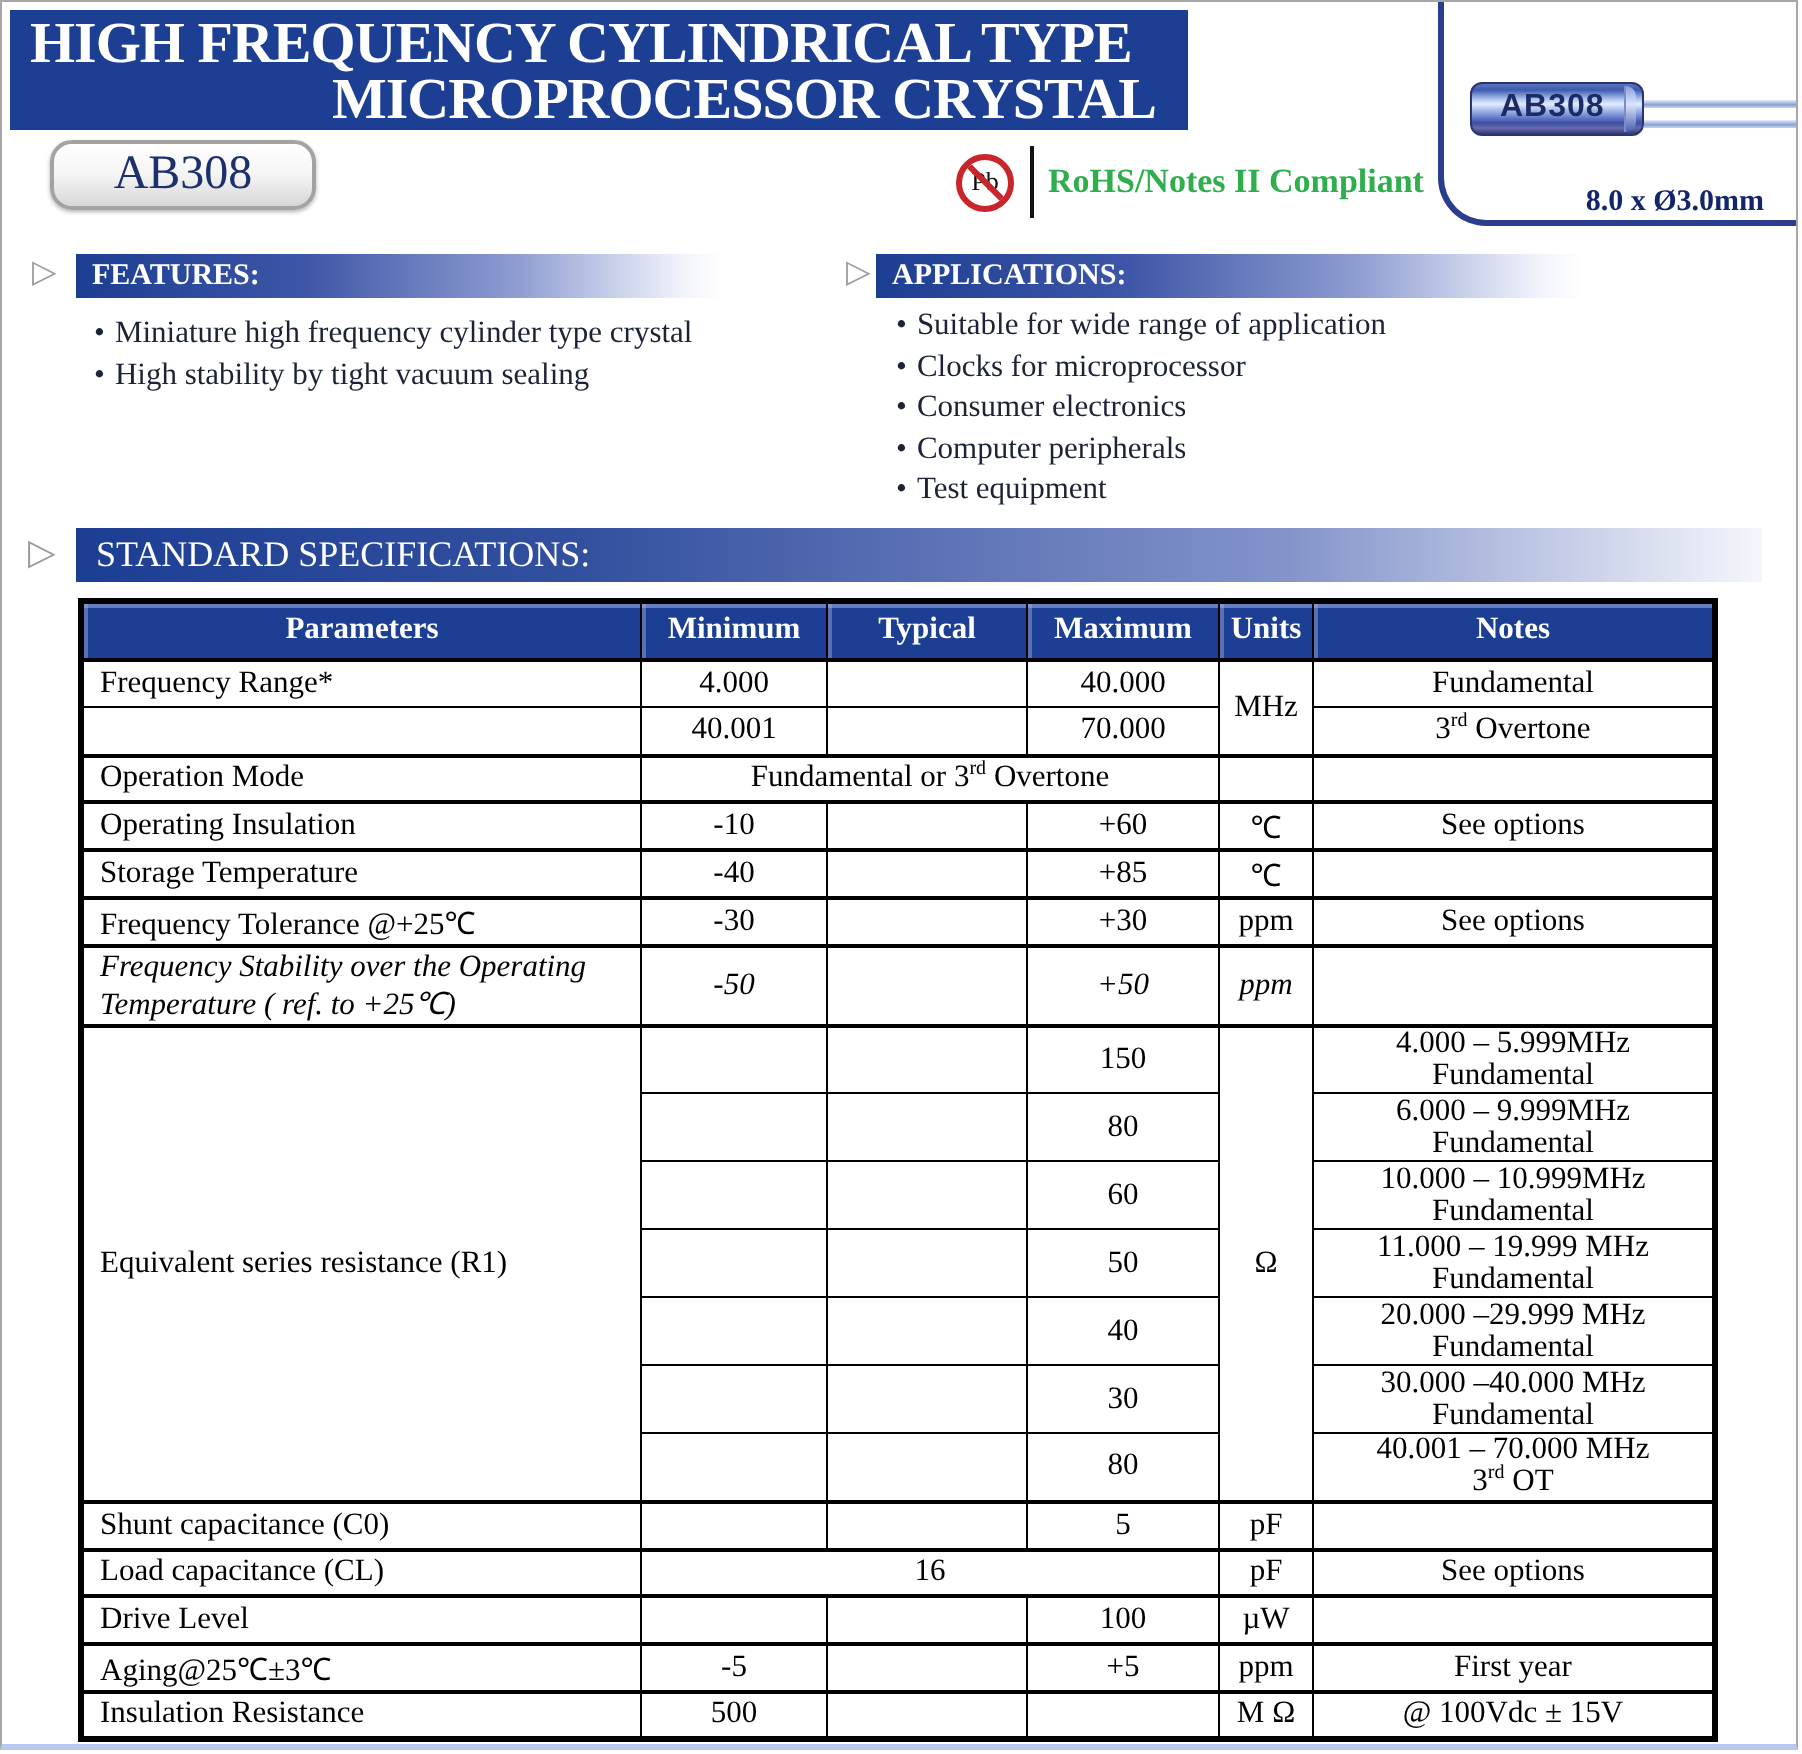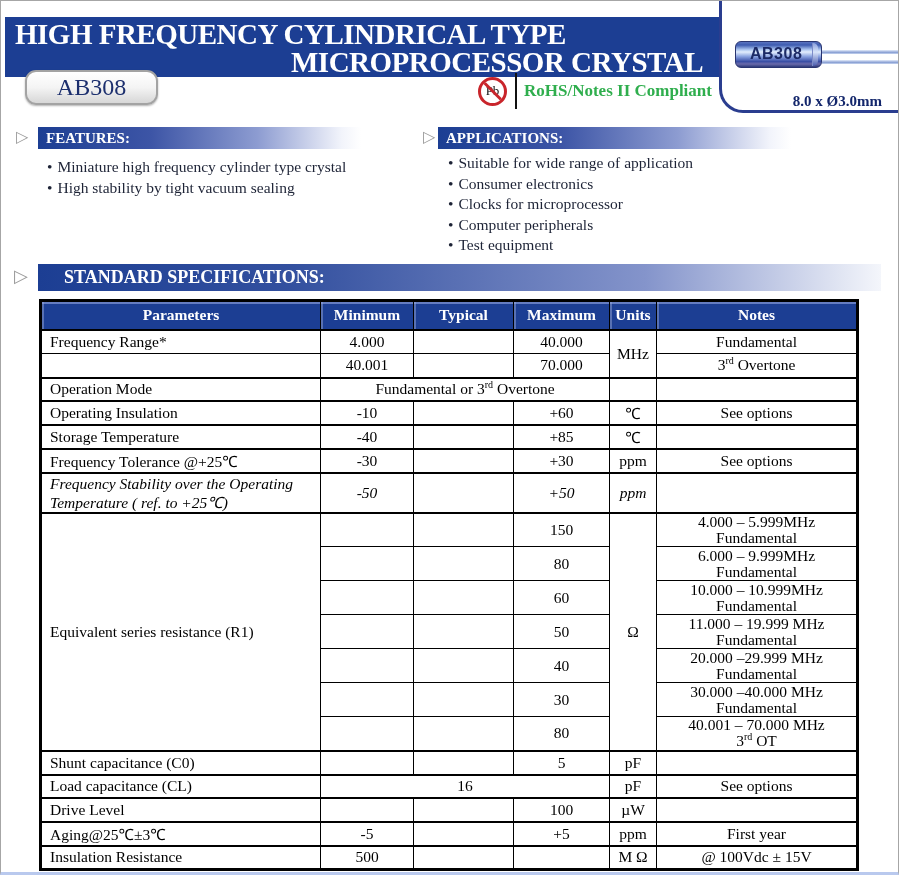--- a/index.html
+++ b/index.html
@@ -2,21 +2,21 @@
 <html><head>
 <meta charset="utf-8">
 <style>
   * { margin:0; padding:0; box-sizing:border-box; }
   body { background:#fff; font-family:"Liberation Serif", serif; }
   .page {
     position:relative; width:899px; height:875px; background:#fff;
     border:1px solid #a6a6a6; border-bottom:3px solid #b9c9ee; overflow:hidden;
   }
   
-  .header-band { position:absolute; left:4px; top:16px; width:714px; height:60px; background:#1c3e93; }
+  .header-band { position:absolute; left:4px; top:4px; width:589px; height:60px; background:#1c3e93; }
   .title1 { position:absolute; left:10px; top:1px; font-size:29px; font-weight:bold; color:#fff; letter-spacing:-0.5px; white-space:nowrap; }
   .title2 { position:absolute; right:16px; top:29px; font-size:29px; font-weight:bold; color:#fff; letter-spacing:-0.5px; white-space:nowrap; }
 
   .product-panel { position:absolute; left:718px; top:0; width:181px; height:112px; background:#fff;
     border-left:3px solid #2a3d8f; border-bottom:3px solid #2a3d8f; border-bottom-left-radius:24px; }
   .crystal-body { position:absolute; left:13px; top:40px; width:87px; height:27px; border-radius:6px;
     border:1px solid #2a3570;
     background:linear-gradient(180deg,#5a74c0 0%,#3d5bb0 12%,#a9c2ee 30%,#e2edfd 40%,#8aa2e0 58%,#3a4fa5 78%,#6a6aaa 88%,#2c3a7a 100%); }
   .crystal-label { position:absolute; left:14px; top:3px; font-family:"Liberation Sans", sans-serif; font-size:16px; font-weight:bold; color:#1c2a66; letter-spacing:0.5px; }
   .crystal-cap { position:absolute; right:3px; top:1px; bottom:1px; width:6px; border-left:1px solid #7c8cc8; background:linear-gradient(180deg,#8aa0dc,#d8e4fa 40%,#4a5cae); border-radius:0 5px 5px 0; }
@@ -42,22 +42,22 @@
   
   .tri { position:absolute; color:#9b9b9b; font-size:16px; line-height:16px; }
   .tri-features { left:15px; top:128px; }
   .tri-apps { left:422px; top:128px; }
   .tri-specs { left:13px; top:267px; font-size:18px; }
 
   .sec-bar { position:absolute; height:22px; color:#fff; font-weight:bold; font-size:15px; line-height:22px;
     padding-left:8px; background:linear-gradient(90deg,#1c3e93 0%,#3d55a6 35%,#8d9cd1 68%,#f2f4fb 94%,#ffffff 100%); }
   .features-bar { left:37px; top:126px; width:323px; }
   .apps-bar { left:437px; top:126px; width:353px; }
-  .spec-bar { position:absolute; left:37px; top:263px; width:843px; height:27px; color:#fff; font-weight:bold;
-    font-size:18px; line-height:27px; padding-left:26px;
+  .spec-bar { position:absolute; left:37px; top:263px; width:843px; height:27px; color:#fff; font-weight:normal;
+    font-size:18px; line-height:27px; padding-left:10px;
     background:linear-gradient(90deg,#1c3e93 0%,#33509f 30%,#8494cb 72%,#f4f6fb 100%); }
 
   .blist { position:absolute; font-size:15.5px; color:#1d2336; }
   .features-list { left:46px; top:155px; line-height:21px; }
   .apps-list { left:447px; top:152px; line-height:20.6px; }
   .blist .li { white-space:nowrap; }
   .blist .b { margin-right:5px; }
 
   
   .spec-table { position:absolute; left:38px; top:298px; width:817px; border-collapse:collapse;
@@ -108,22 +108,22 @@
   <div class="sec-bar features-bar">FEATURES:</div>
   <div class="blist features-list">
     <div class="li"><span class="b">•</span><span>Miniature high frequency cylinder type crystal</span></div>
     <div class="li"><span class="b">•</span><span>High stability by tight vacuum sealing</span></div>
   </div>
 
   <span class="tri tri-apps">▷</span>
   <div class="sec-bar apps-bar">APPLICATIONS:</div>
   <div class="blist apps-list">
     <div class="li"><span class="b">•</span><span>Suitable for wide range of application</span></div>
+    <div class="li"><span class="b">•</span><span>Clocks for microprocessor</span></div>
     <div class="li"><span class="b">•</span><span>Consumer electronics</span></div>
-    <div class="li"><span class="b">•</span><span>Clocks for microprocessor</span></div>
     <div class="li"><span class="b">•</span><span>Computer peripherals</span></div>
     <div class="li"><span class="b">•</span><span>Test equipment</span></div>
   </div>
 
   <span class="tri tri-specs">▷</span>
   <div class="spec-bar">STANDARD SPECIFICATIONS:</div>
 
   <table class="spec-table">
     <colgroup>
       <col style="width:280px">

